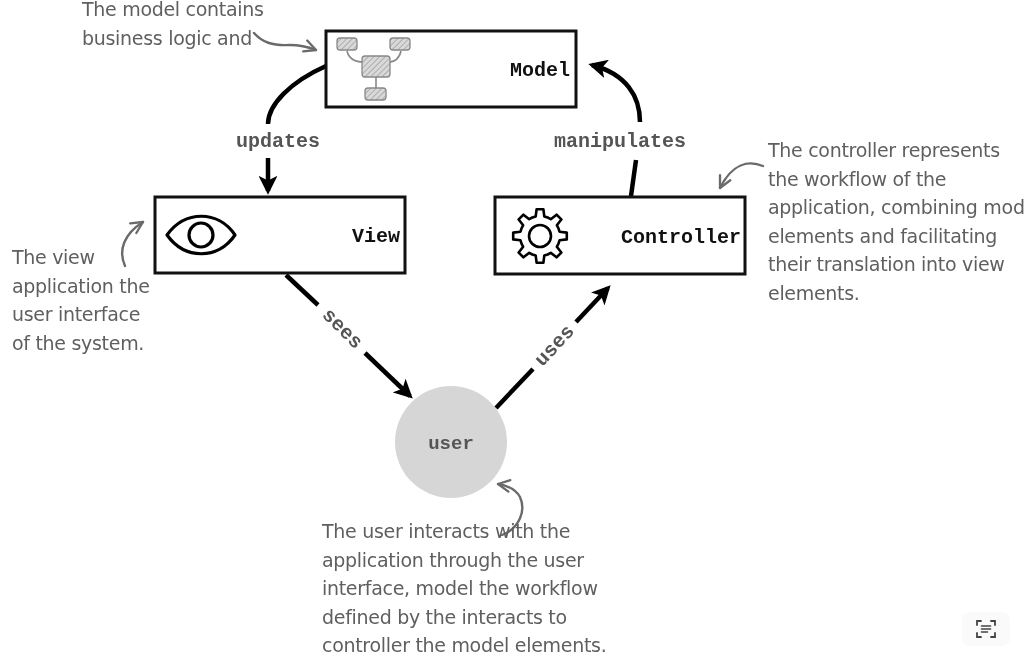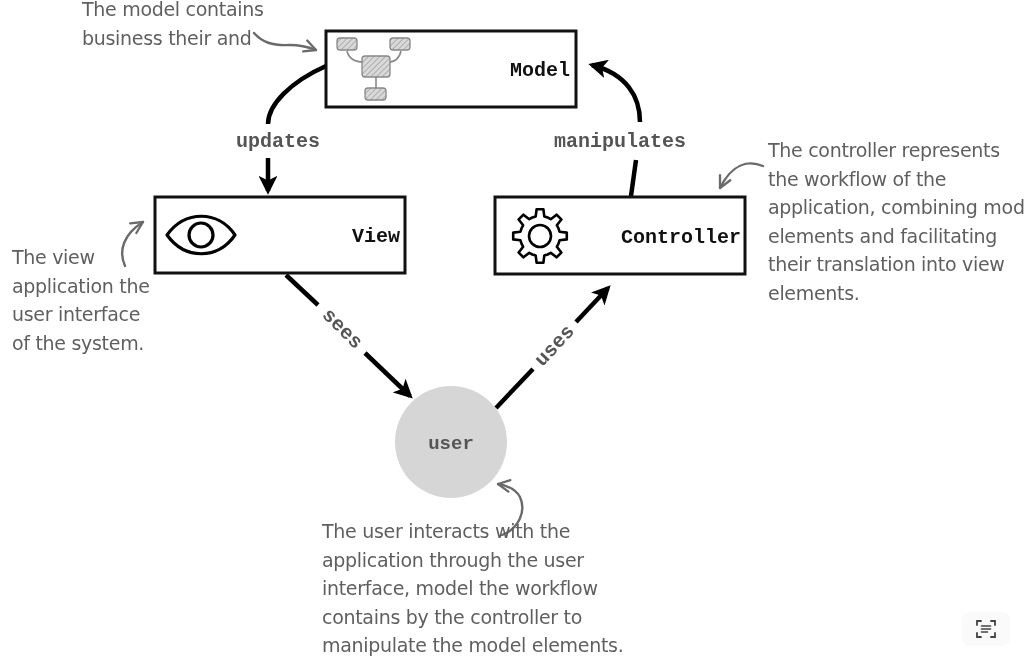--- a/index.html
+++ b/index.html
@@ -116,21 +116,21 @@
   </g>
 
   <path class="annot-arrow" marker-end="url(#annot-head)" d="M254,33 C262,42 272,46 290,45 C300,45 308,47 316,50"></path>
   <path class="annot-arrow" marker-end="url(#annot-head)" d="M125,266 C118,250 124,234 143,222"></path>
   <path class="annot-arrow" marker-end="url(#annot-head)" d="M763,166 C748,160 732,164 720,188"></path>
   <path class="annot-arrow" marker-end="url(#annot-head)" d="M502,535 C520,528 526,510 520,497 C516,490 510,486 498,484"></path>
 </svg>
 
 <div class="note" style="left:82px; top:-5px;">
   <span class="line">The model contains</span>
-  <span class="line">business their and</span>
+  <span class="line">business logic and</span>
 </div>
 
 <div class="note" style="left:12px; top:243px;">
   <span class="line">The view</span>
   <span class="line">application the</span>
   <span class="line">user interface</span>
   <span class="line">of the system.</span>
 </div>
 
 <div class="note" style="left:768px; top:136px;">
@@ -139,22 +139,22 @@
   <span class="line">application, combining model</span>
   <span class="line">elements and facilitating</span>
   <span class="line">their translation into view</span>
   <span class="line">elements.</span>
 </div>
 
 <div class="note" style="left:322px; top:517px;">
   <span class="line">The user interacts with the</span>
   <span class="line">application through the user</span>
   <span class="line">interface, model the workflow</span>
-  <span class="line">contains by the controller to</span>
-  <span class="line">manipulate the model elements.</span>
+  <span class="line">defined by the interacts to</span>
+  <span class="line">controller the model elements.</span>
 </div>
 
 <div id="scan-button">
   <svg width="22" height="20" viewBox="0 0 22 20">
     <path d="M2,6 L2,2 L6,2 M16,2 L20,2 L20,6 M20,14 L20,18 L16,18 M6,18 L2,18 L2,14" fill="none" stroke="#444" stroke-width="1.8" stroke-linecap="round"></path>
     <line x1="6.5" y1="7" x2="15.5" y2="7" stroke="#444" stroke-width="1.6" stroke-linecap="round"></line>
     <line x1="6.5" y1="10" x2="15.5" y2="10" stroke="#444" stroke-width="1.6" stroke-linecap="round"></line>
     <line x1="6.5" y1="13" x2="12.5" y2="13" stroke="#444" stroke-width="1.6" stroke-linecap="round"></line>
   </svg>
 </div>

